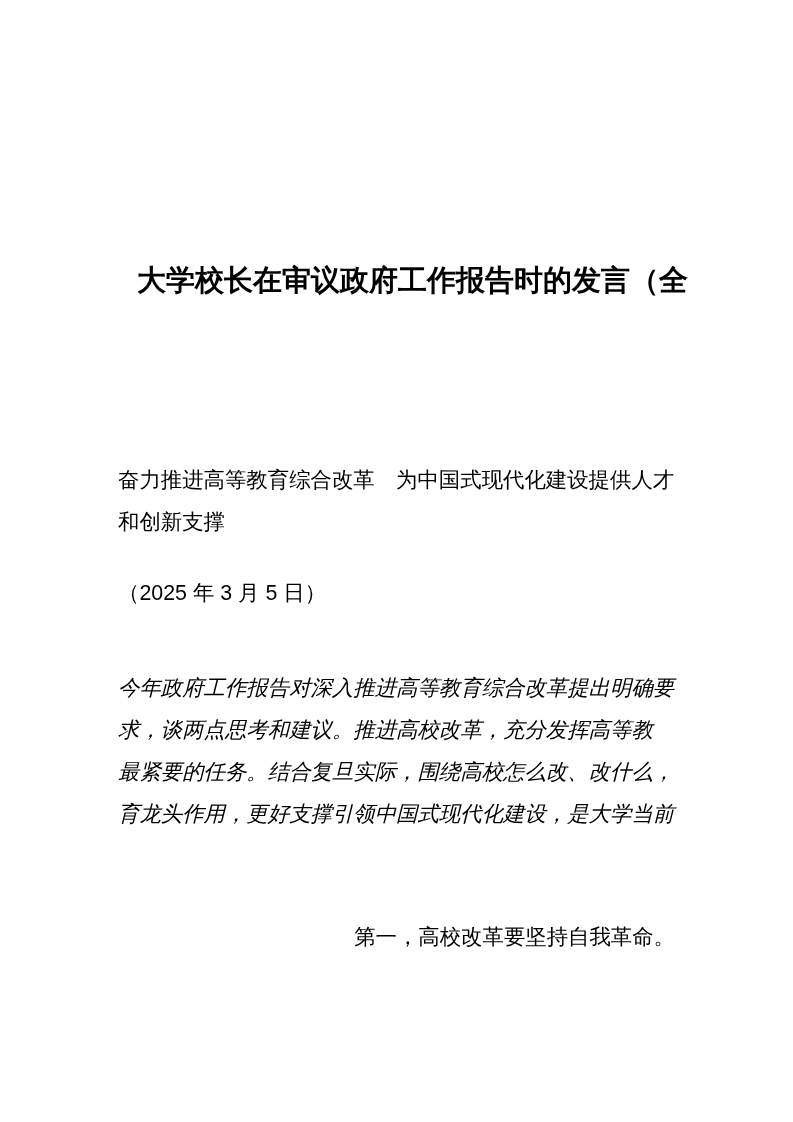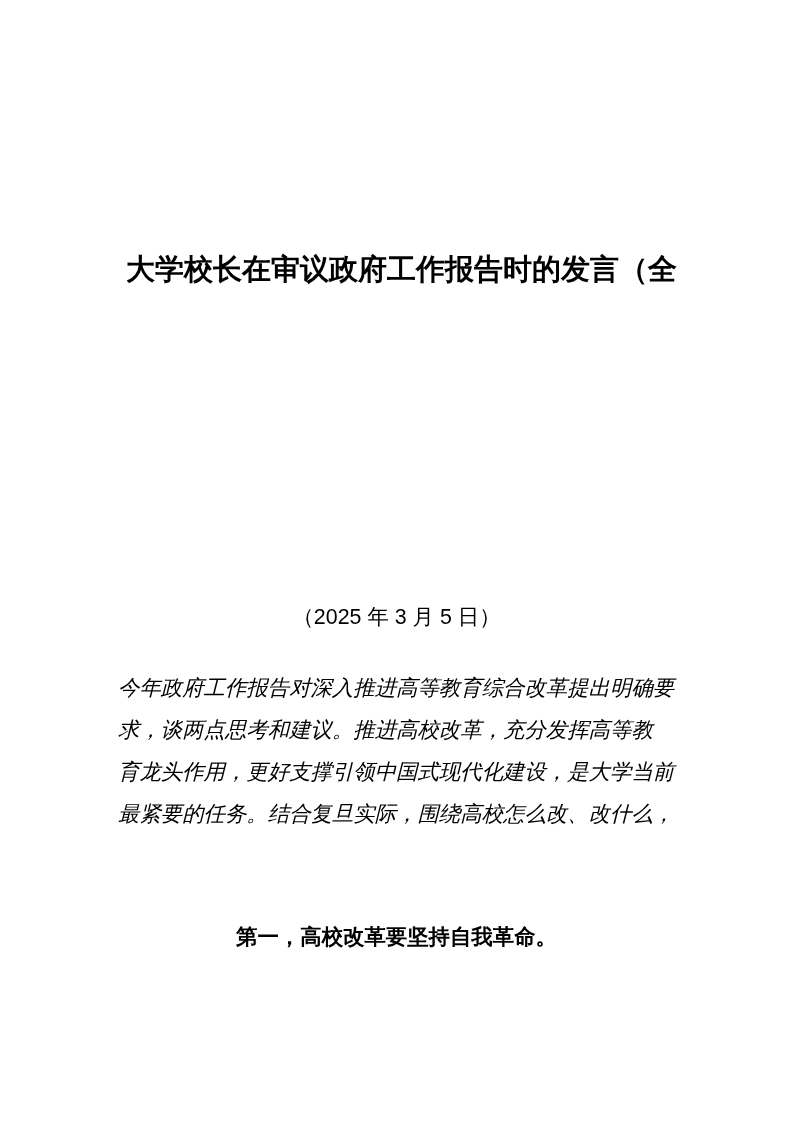--- a/index.html
+++ b/index.html
@@ -33,60 +33,64 @@
     letter-spacing: 0;
   }
   .doc-subtitle {
     top: 459px;
     font-size: 21.4px;
     font-weight: 400;
     line-height: 42px;
     text-align: left;
   }
   .doc-date {
-    top: 596px;
+    top: 572px;
     font-size: 21.4px;
     font-weight: 400;
     line-height: 42px;
-    text-align: center;
+    text-align: left;
   }
   .doc-para-1 {
     top: 667px;
     font-size: 21.4px;
     font-weight: 400;
     line-height: 42px;
     text-align: left;
     font-style: italic;
   }
   .doc-para-2 {
     top: 916px;
     font-size: 21.4px;
-    font-weight: 700;
+    font-weight: 400;
     line-height: 42px;
-    text-align: center;
+    text-align: right;
   }
 </style>
 </head>
 <body>
 
 <div class="page">
 
-  <h1 class="doc-block doc-title" style="margin:5px;">
+  <h1 class="doc-block doc-title" style="margin:16px;">
     <div class="line">大学校长在审议政府工作报告时的发言（全</div>
   </h1>
 
+  <div class="doc-block doc-subtitle">
+    <div class="line">奋力推进高等教育综合改革　为中国式现代化建设提供人才</div>
+    <div class="line">和创新支撑</div>
+  </div>
 
   <div class="doc-block doc-date">
     <div class="line">（2025 年 3 月 5 日）</div>
   </div>
 
   <div class="doc-block doc-para-1">
     <div class="line">今年政府工作报告对深入推进高等教育综合改革提出明确要</div>
     <div class="line">求，谈两点思考和建议。推进高校改革，充分发挥高等教</div>
+    <div class="line">最紧要的任务。结合复旦实际，围绕高校怎么改、改什么，</div>
     <div class="line">育龙头作用，更好支撑引领中国式现代化建设，是大学当前</div>
-    <div class="line">最紧要的任务。结合复旦实际，围绕高校怎么改、改什么，</div>
   </div>
 
   <div class="doc-block doc-para-2">
     <div class="line">第一，高校改革要坚持自我革命。</div>
   </div>
 
 </div>
 
 </body></html>

